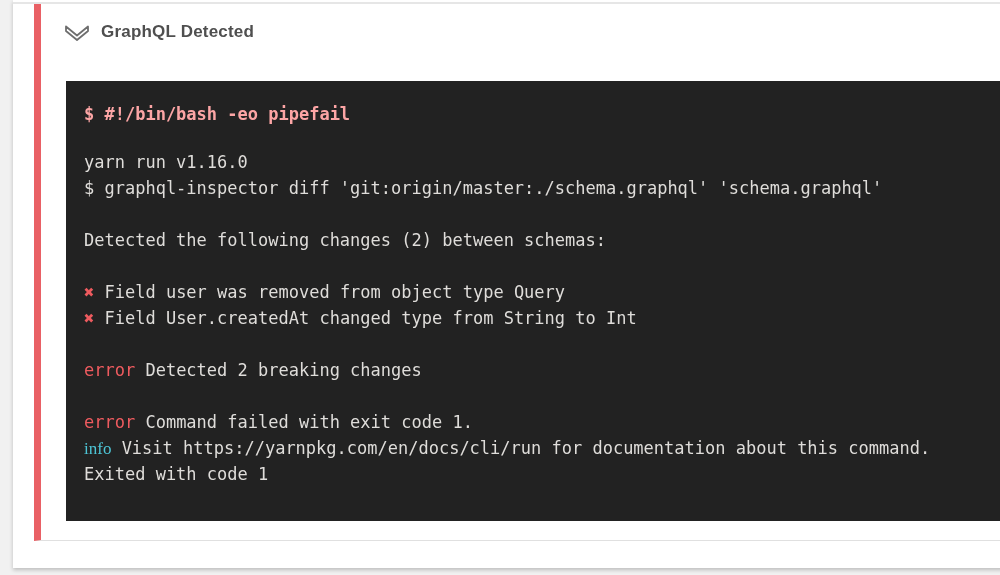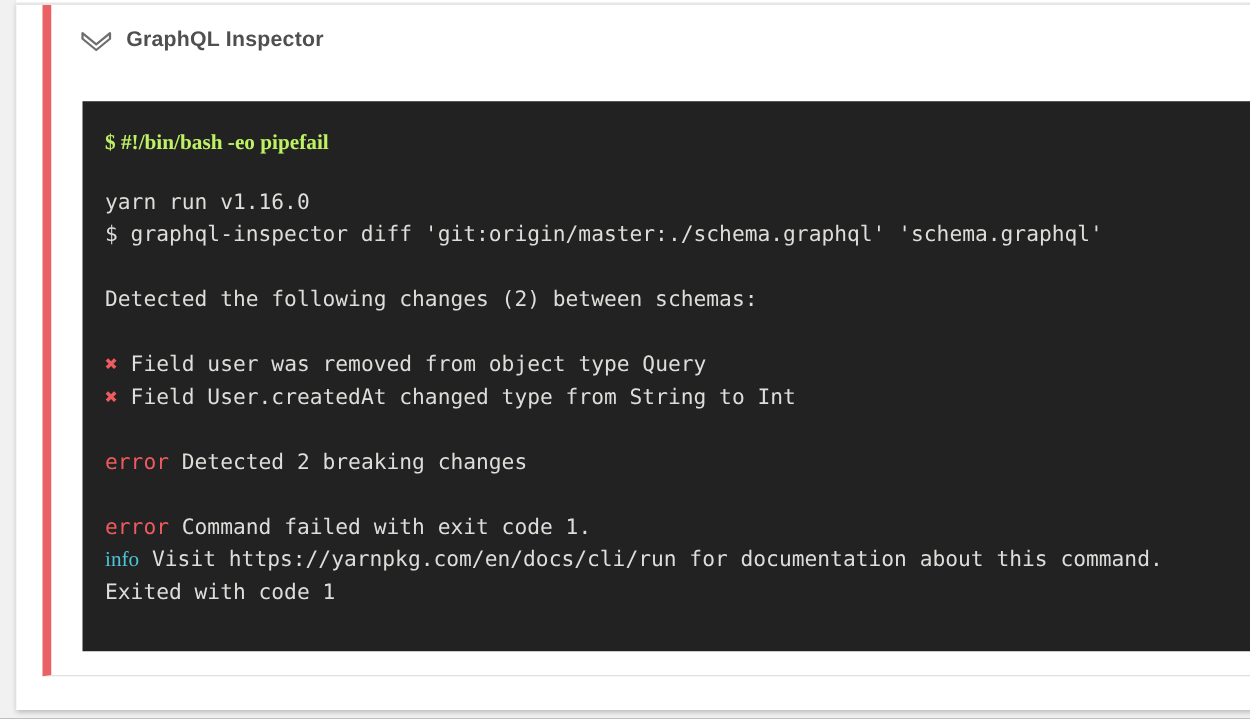--- a/index.html
+++ b/index.html
@@ -41,38 +41,38 @@
     padding:20px 18px 7px 18px;
     overflow:hidden;
   }
   .tblock{
     margin:0;
     font-family:"DejaVu Sans Mono","Liberation Mono",monospace;
     font-size:17px;line-height:26px;
   }
   .tblock.output{margin-top:22px;}
   .tline{white-space:pre;height:26px;}
-  .seg-bold{color:#bef264;font-weight:bold;font-family:Liberation Serif, serif;}
+  .seg-bold{color:#fca5a5;font-weight:bold;}
   .seg-plain{color:var(--terminal-text,#dfddda);}
   .seg-red{color:var(--error-red,#ee5b5f);}
   .seg-cyan{color:var(--info-cyan,#4dc5d6);font-family:Liberation Serif, serif;}
 </style>
 </head>
 <body>
 
 <div class="outer-card">
   <div class="top-divider"></div>
 
   <div class="step-section">
 
     <div class="step-header">
       <svg class="collapse-icon" viewBox="0 0 26 20" aria-hidden="true">
         <path d="M2 4.5 L13 13.5 L24 4.5 L24 9 L13 18 L2 9 Z" fill="none" stroke="#6e6e6e" stroke-width="1.8" stroke-linejoin="round"></path>
       </svg>
-      <span class="step-title">GraphQL Inspector</span>
+      <span class="step-title">GraphQL Detected</span>
     </div>
 
     <div class="terminal">
       <pre class="tblock"><div class="tline"><span class="seg-bold">$ #!/bin/bash -eo pipefail</span></div></pre>
       <pre class="tblock output"><div class="tline"><span class="seg-plain">yarn run v1.16.0</span></div><div class="tline"><span class="seg-plain">$ graphql-inspector diff 'git:origin/master:./schema.graphql' 'schema.graphql'</span></div><div class="tline">&nbsp;</div><div class="tline"><span class="seg-plain">Detected the following changes (2) between schemas:</span></div><div class="tline">&nbsp;</div><div class="tline"><span class="seg-red">✖</span><span class="seg-plain"> Field user was removed from object type Query</span></div><div class="tline"><span class="seg-red">✖</span><span class="seg-plain"> Field User.createdAt changed type from String to Int</span></div><div class="tline">&nbsp;</div><div class="tline"><span class="seg-red">error</span><span class="seg-plain"> Detected 2 breaking changes</span></div><div class="tline">&nbsp;</div><div class="tline"><span class="seg-red">error</span><span class="seg-plain"> Command failed with exit code 1.</span></div><div class="tline"><span class="seg-cyan">info</span><span class="seg-plain"> Visit https://yarnpkg.com/en/docs/cli/run for documentation about this command.</span></div><div class="tline"><span class="seg-plain">Exited with code 1</span></div></pre>
     </div>
 
   </div>
 </div>
 

